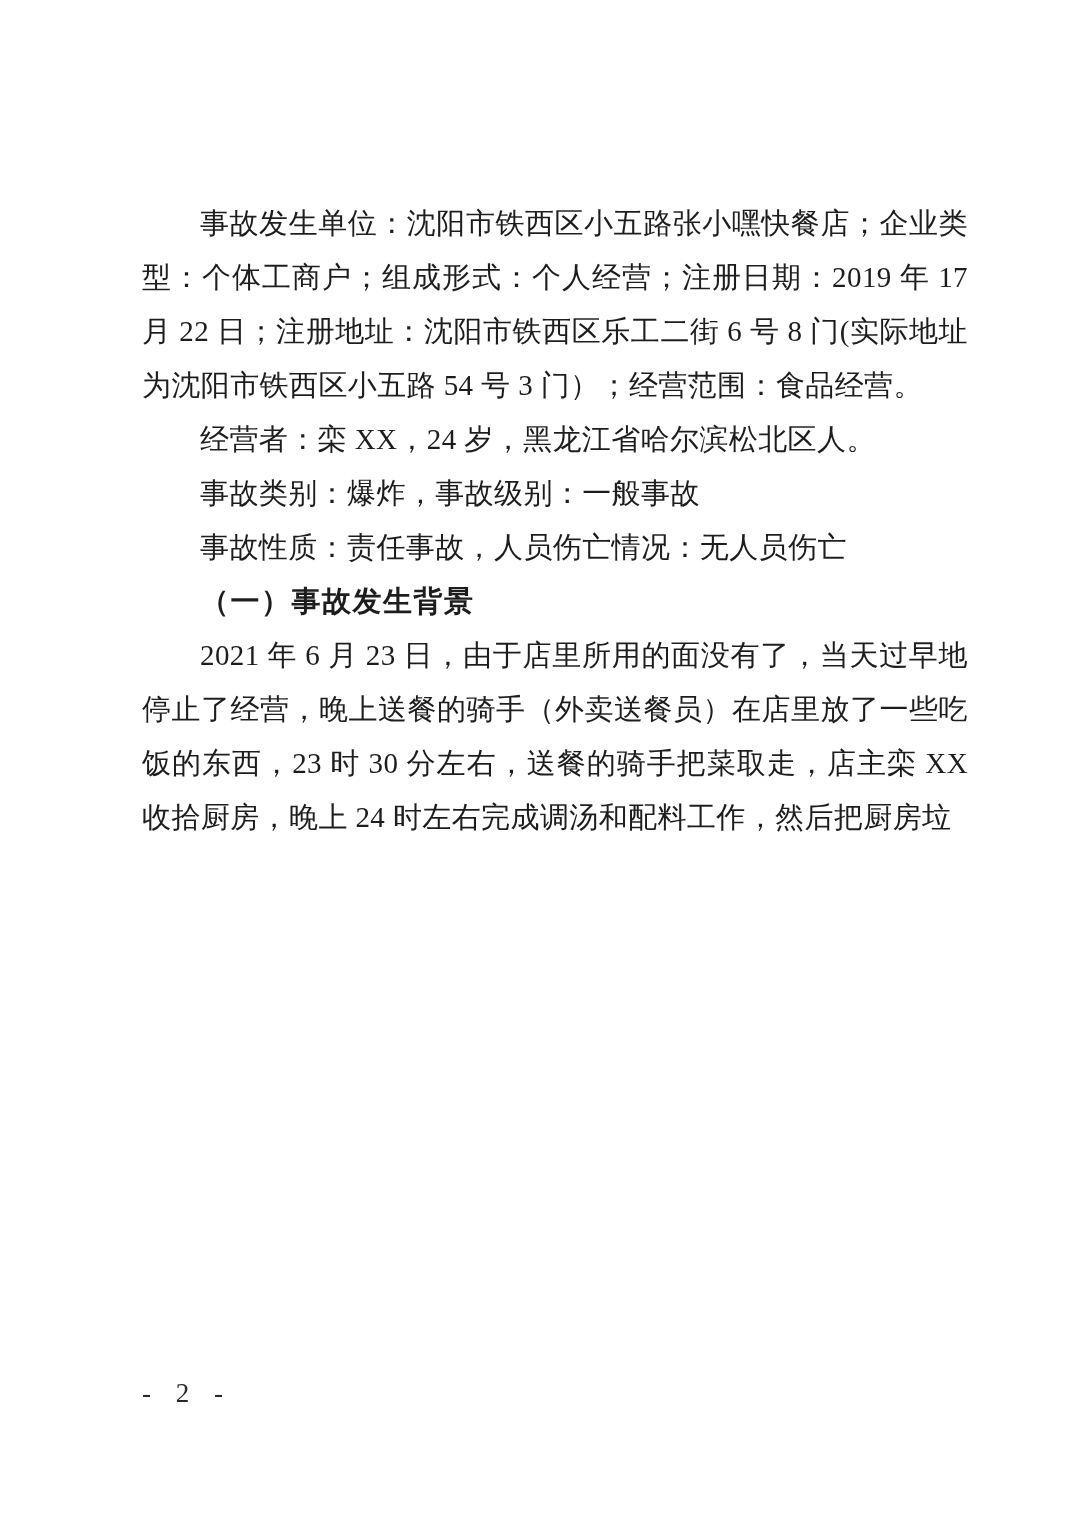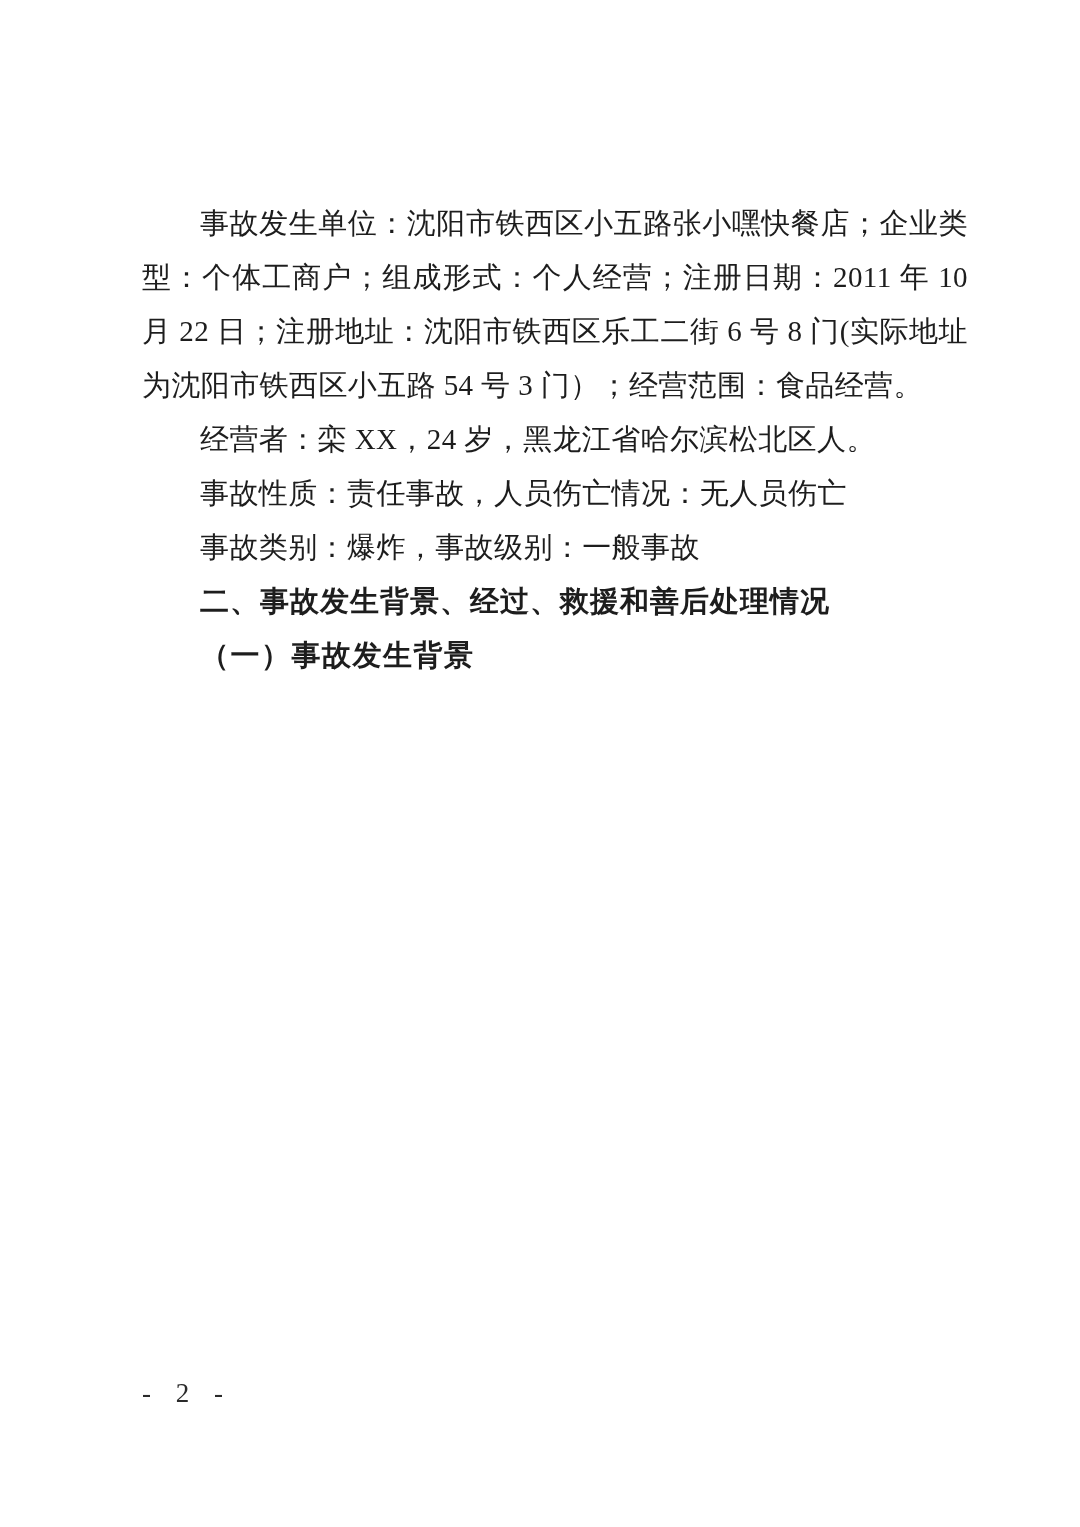--- a/index.html
+++ b/index.html
@@ -53,21 +53,21 @@
     letter-spacing: 9px;
     color: #2a2a2a;
     font-family: "Liberation Serif", "DejaVu Serif", serif;
   }
 </style>
 </head>
 <body>
 
 <div class="page">
   <main class="content">
-    <p class="para">事故发生单位：沈阳市铁西区小五路张小嘿快餐店；企业类型：个体工商户；组成形式：个人经营；注册日期：2011 年 10 月 22 日；注册地址：沈阳市铁西区乐工二街 6 号 8 门(实际地址为沈阳市铁西区小五路 54 号 3 门）；经营范围：食品经营。</p>
+    <p class="para">事故发生单位：沈阳市铁西区小五路张小嘿快餐店；企业类型：个体工商户；组成形式：个人经营；注册日期：2019 年 17 月 22 日；注册地址：沈阳市铁西区乐工二街 6 号 8 门(实际地址为沈阳市铁西区小五路 54 号 3 门）；经营范围：食品经营。</p>
     <p class="para">经营者：栾 XX，24 岁，黑龙江省哈尔滨松北区人。</p>
+    <p class="para">事故类别：爆炸，事故级别：一般事故</p>
     <p class="para">事故性质：责任事故，人员伤亡情况：无人员伤亡</p>
-    <p class="para">事故类别：爆炸，事故级别：一般事故</p>
-    <h2 class="para heading-main">二、事故发生背景、经过、救援和善后处理情况</h2>
     <h3 class="para heading-sub">（一）事故发生背景</h3>
+    <p class="para">2021 年 6 月 23 日，由于店里所用的面没有了，当天过早地停止了经营，晚上送餐的骑手（外卖送餐员）在店里放了一些吃饭的东西，23 时 30 分左右，送餐的骑手把菜取走，店主栾 XX 收拾厨房，晚上 24 时左右完成调汤和配料工作，然后把厨房垃</p>
   </main>
   <footer class="page-footer">- 2 -</footer>
 </div>
 
 </body></html>

